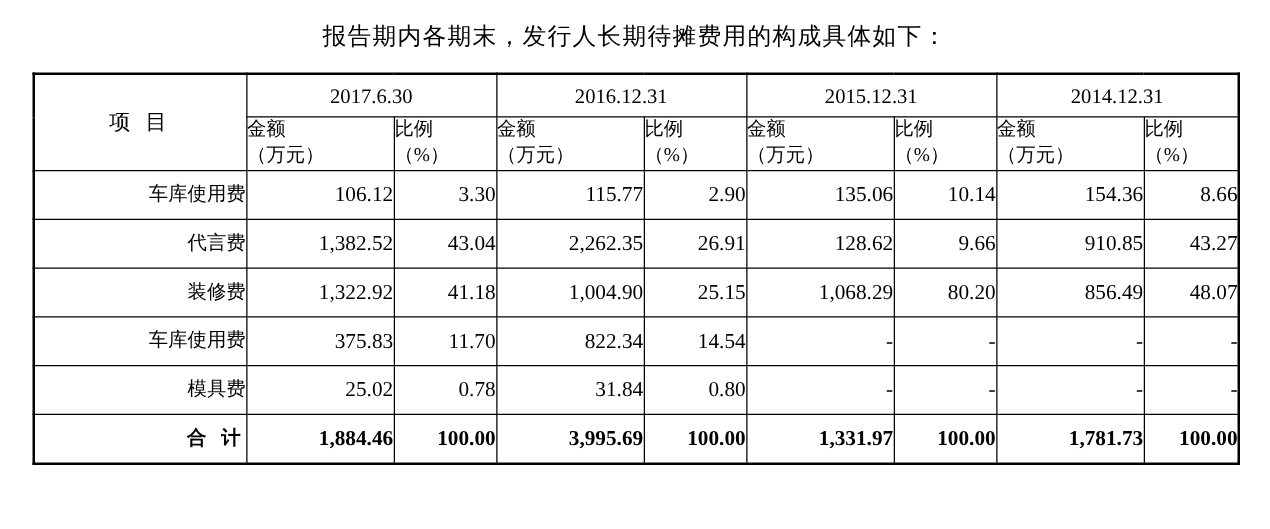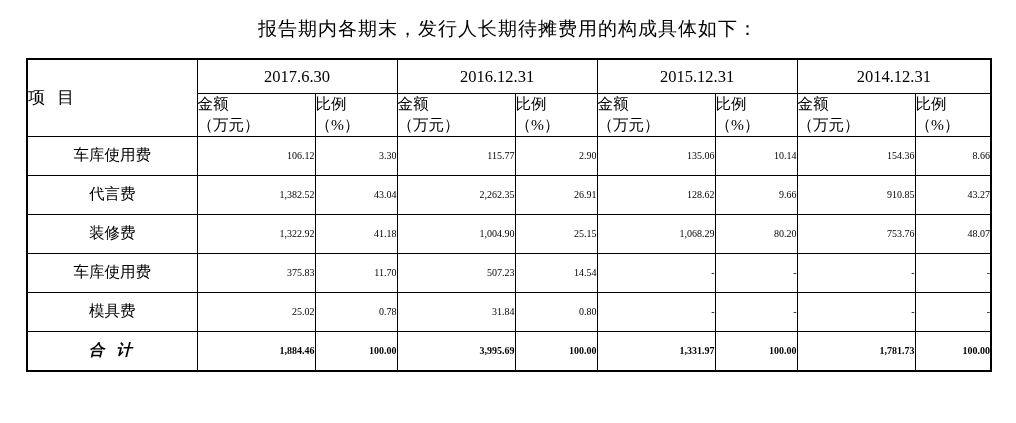--- a/index.html
+++ b/index.html
@@ -41,21 +41,21 @@
   table.fin td, table.fin th {
     border: 1px solid #000000;
     padding: 0;
     font-weight: normal;
   }
   
   table.fin {
     border: 2px solid #000000;
   }
   .hdr-item {
-    text-align: left;
+    text-align: center;
     font-weight: bold;
     font-size: 17px;
     letter-spacing: 4px;
     vertical-align: middle;
   }
   .hdr-date {
     text-align: center;
     font-weight: bold;
     font-size: 16.5px;
     height: 33px;
@@ -66,44 +66,43 @@
     font-weight: bold;
     font-size: 15.5px;
     line-height: 1.35;
     padding: 4px 0 6px 0;
     vertical-align: middle;
   }
   .hdr-sub .l2 {
     display: block;
   }
   .row-label {
-    text-align: center;
+    text-align: right;
     padding-left: 12px;
     font-size: 15.5px;
     height: 38px;
     vertical-align: middle;
     white-space: nowrap;
   }
   .num {
     text-align: right;
     padding-right: 11px;
-    font-size: 10px;
+    font-size: 17px;
     height: 38px;
     vertical-align: middle;
     font-family: "Liberation Serif", "DejaVu Serif", serif;
     margin-top: 24px;
   }
   .total .row-label,
   .total .num {
     font-weight: bold;
   }
   .total .row-label {
     letter-spacing: 4px;
     padding-left: 0;
-    font-style: italic;
   }
   .dash {
     text-align: right;
     padding-right: 11px;
   }
 </style>
 </head>
 <body>
 
 <div class="page">
@@ -190,28 +189,28 @@
           <td class="num">43.27</td>
         </tr>
         <tr>
           <td class="row-label">装修费</td>
           <td class="num">1,322.92</td>
           <td class="num">41.18</td>
           <td class="num">1,004.90</td>
           <td class="num">25.15</td>
           <td class="num">1,068.29</td>
           <td class="num">80.20</td>
-          <td class="num">753.76</td>
+          <td class="num">856.49</td>
           <td class="num">48.07</td>
         </tr>
         <tr>
           <td class="row-label">车库使用费</td>
           <td class="num">375.83</td>
           <td class="num">11.70</td>
-          <td class="num">507.23</td>
+          <td class="num">822.34</td>
           <td class="num">14.54</td>
           <td class="num dash">-</td>
           <td class="num dash">-</td>
           <td class="num dash">-</td>
           <td class="num dash">-</td>
         </tr>
         <tr>
           <td class="row-label">模具费</td>
           <td class="num">25.02</td>
           <td class="num">0.78</td>

